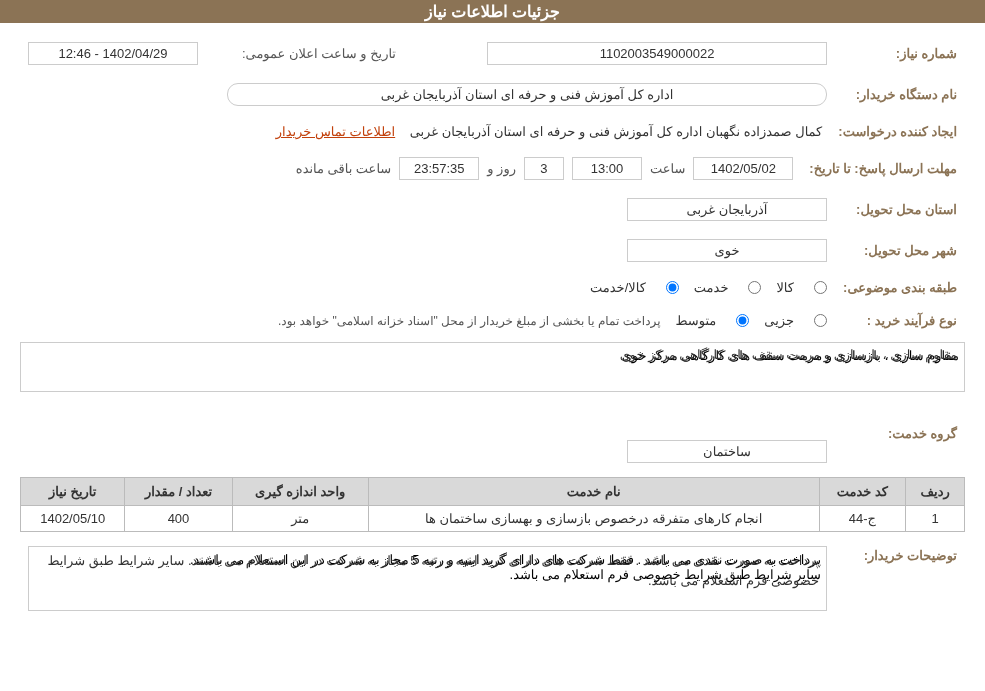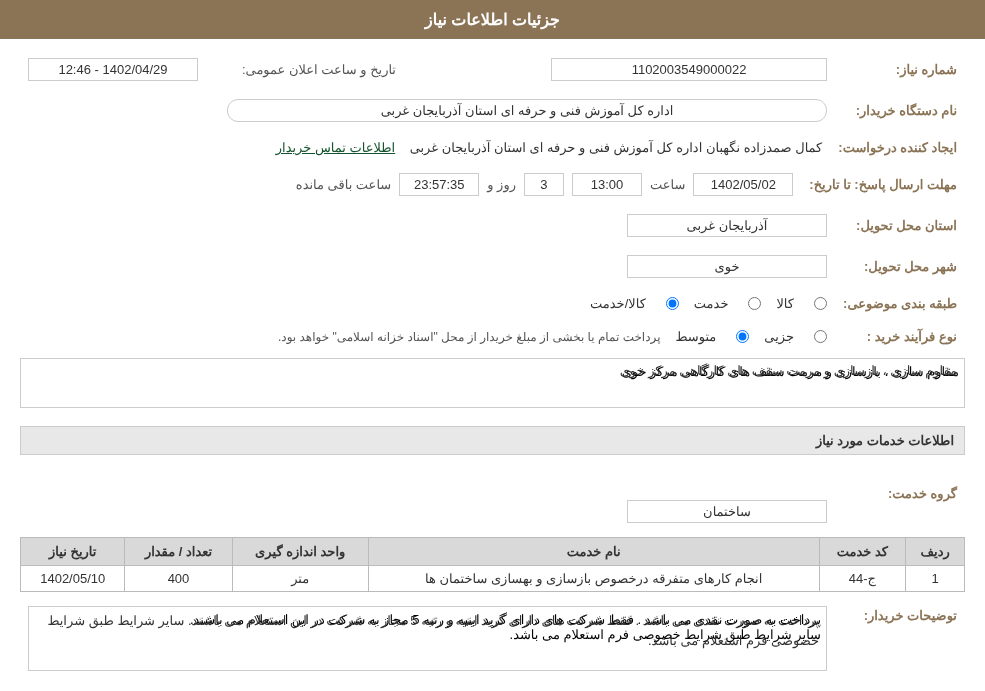--- a/index.html
+++ b/index.html
@@ -13,21 +13,21 @@
     .page-container {
       width: 985px;
       min-height: 691px;
       background: #fff;
       margin: 0 auto;
     }
     .header-bar {
       background: #8B7355;
       color: #fff;
       text-align: center;
-      padding: 10px 0;
+      padding: 2px 0;
       font-size: 16px;
       font-weight: bold;
     }
     .content-area {
       padding: 15px 20px;
     }
     .info-table {
       width: 100%;
       border-collapse: collapse;
       margin-bottom: 10px;
@@ -46,39 +46,39 @@
     .value-cell {
       text-align: right;
     }
     .input-field {
       border: 1px solid #ccc;
       padding: 3px 6px;
       background: #fff;
       text-align: right;
       direction: rtl;
     }
-    .input-field.wide { width: 276px; }
+    .input-field.wide { width: 340px; }
     .input-field.medium { width: 200px; }
     .date-row {
       display: flex;
       align-items: center;
       gap: 8px;
       direction: rtl;
     }
     .date-row .input-field { flex-shrink: 0; }
     .section-header {
       background: #e8e8e8;
       border: 1px solid #ccc;
       padding: 6px 10px;
       font-weight: bold;
       color: #333;
       margin: 10px 0 5px 0;
       text-align: right;
     }
-    .blue-link { color: #14532d; cursor: pointer; text-decoration: underline; margin-left: 44px; }
+    .blue-link { color: #c2410c; cursor: pointer; text-decoration: underline; margin-left: 44px; }
     .radio-group {
       display: flex;
       gap: 15px;
       align-items: center;
       direction: rtl;
     }
     .radio-group label {
       display: flex;
       align-items: center;
       gap: 20px;
@@ -256,23 +256,20 @@
       </tr>
     </tbody>
       </table>
 
 
     <div style="padding: 0 0 5px 0; position:relative;">
       <textarea class="textarea-field" rows="2" style="height: 50px;" readonly="">مقاوم سازی ، بازسازی و مرمت سقف های کارگاهی مرکز خوی</textarea>
       <div style="position:absolute; top:5px; right:8px; color:#333; pointer-events:none;">مقاوم سازی ، بازسازی و مرمت سقف های کارگاهی مرکز خوی</div>
     </div>
 
-    <div class="section-header">
-      <span>اطلاعات خدمات مورد نیاز</span>
-    </div>
 
     <table class="info-table">
       <tbody>
           <tr>
         <td class="label-cell">گروه خدمت:</td>
         <td class="value-cell">
           <div class="input-field medium" style="display:inline-block; text-align:center;margin-top:36px;">ساختمان</div>
         </td>
       </tr>
     </tbody>

